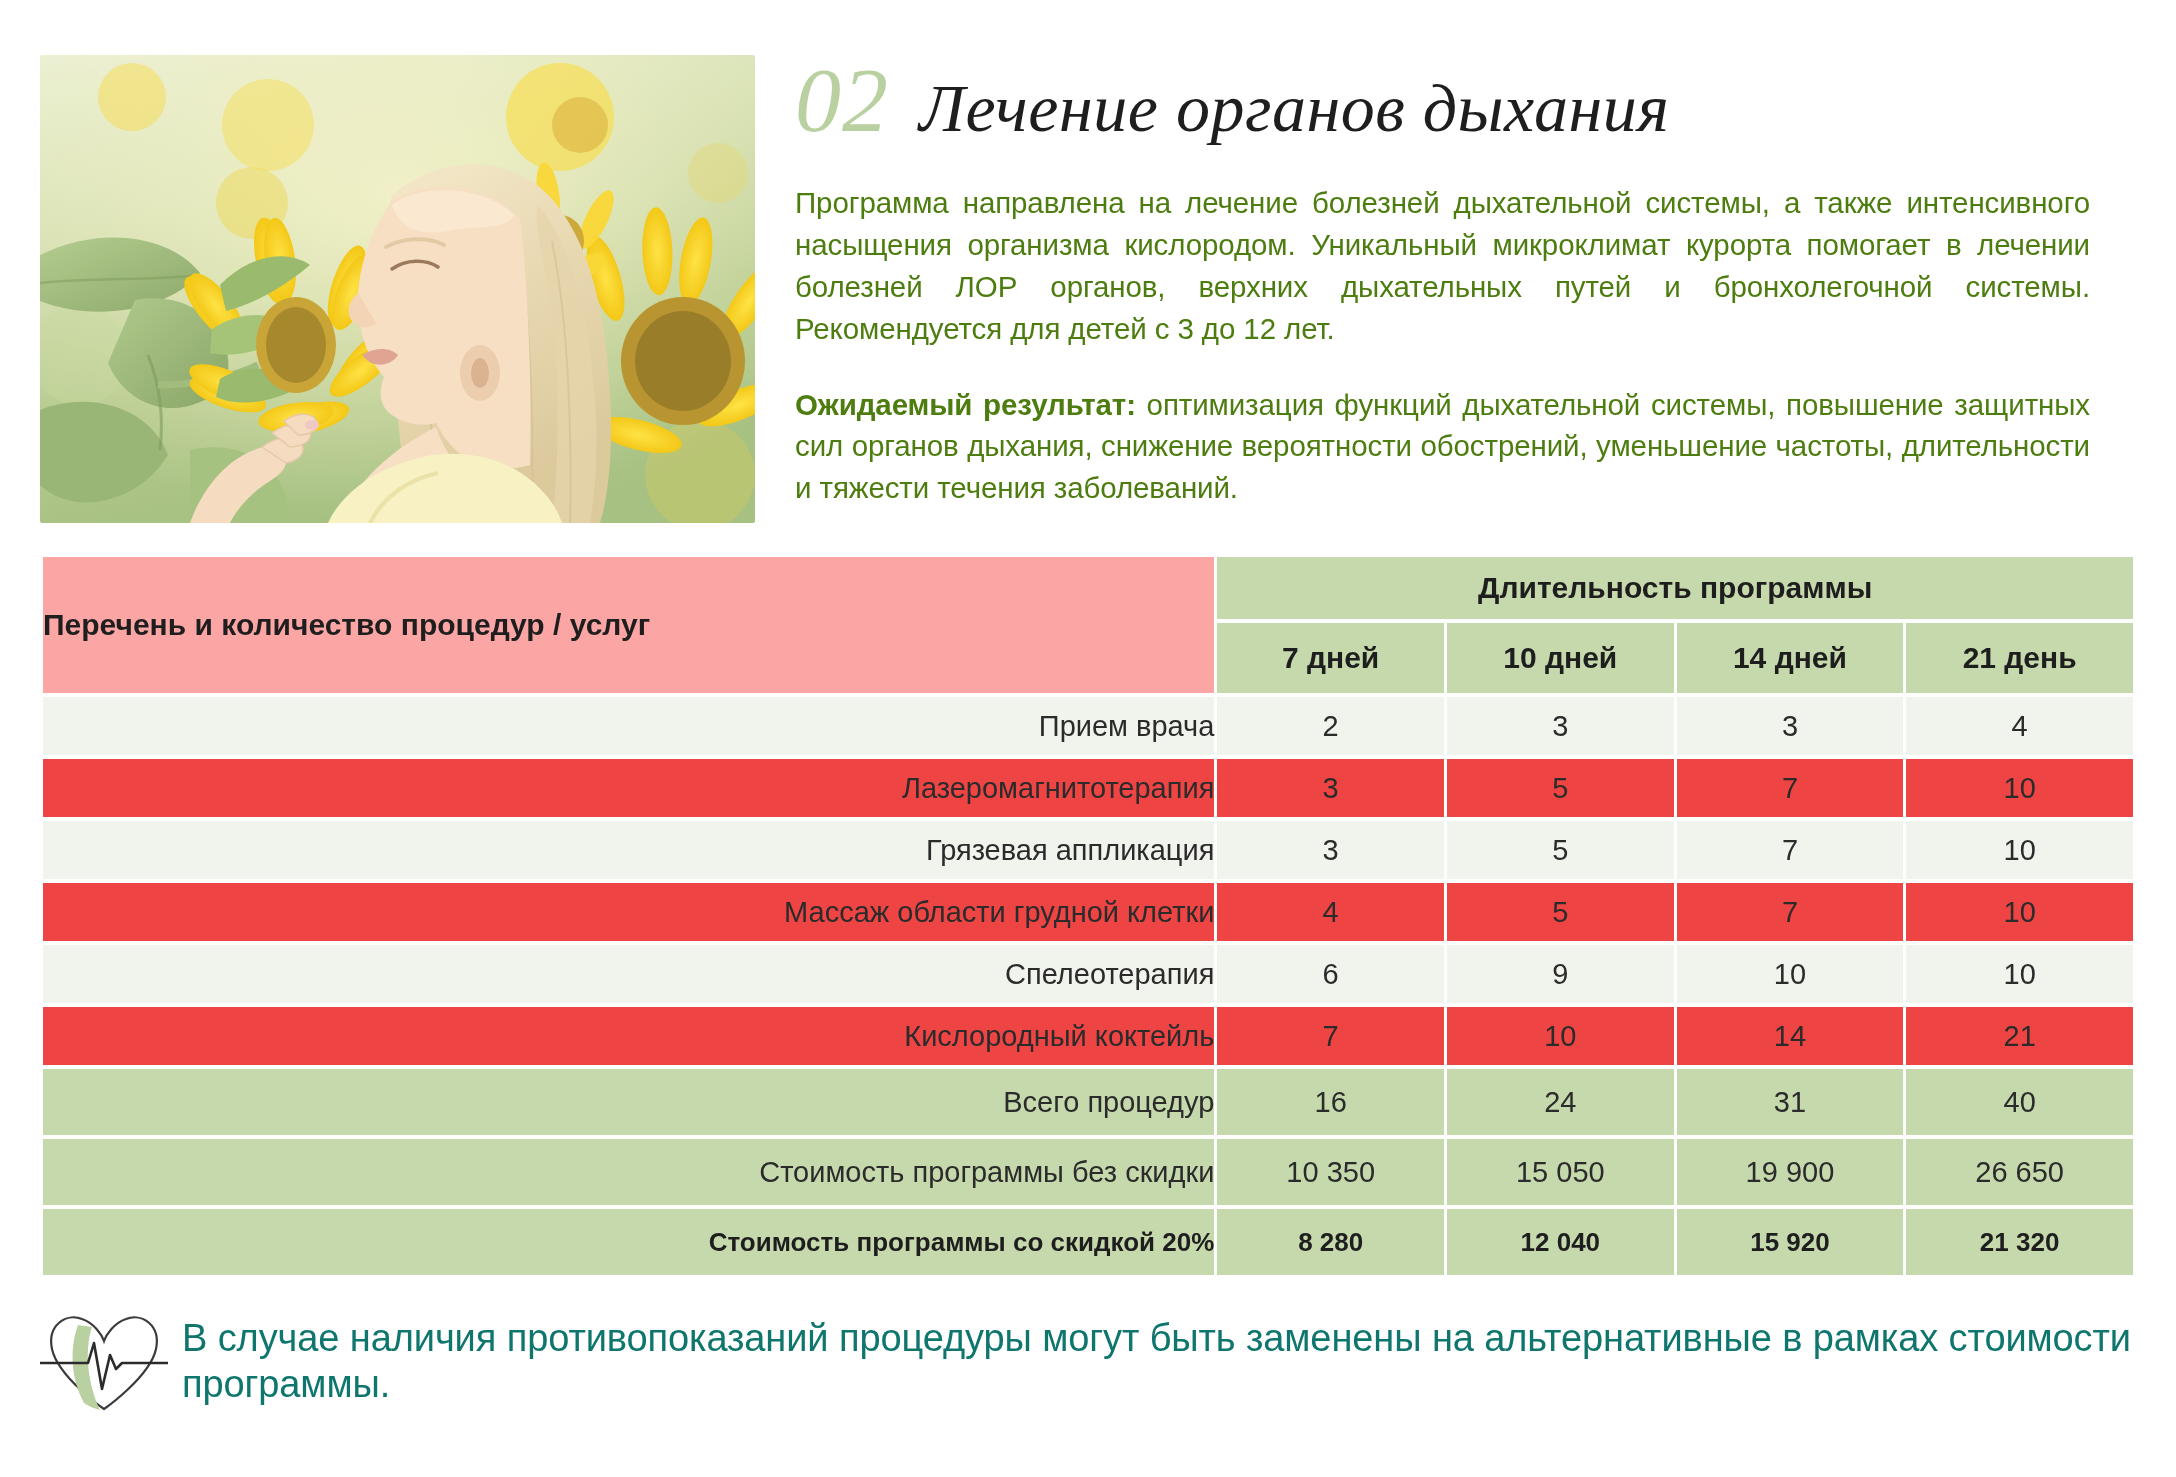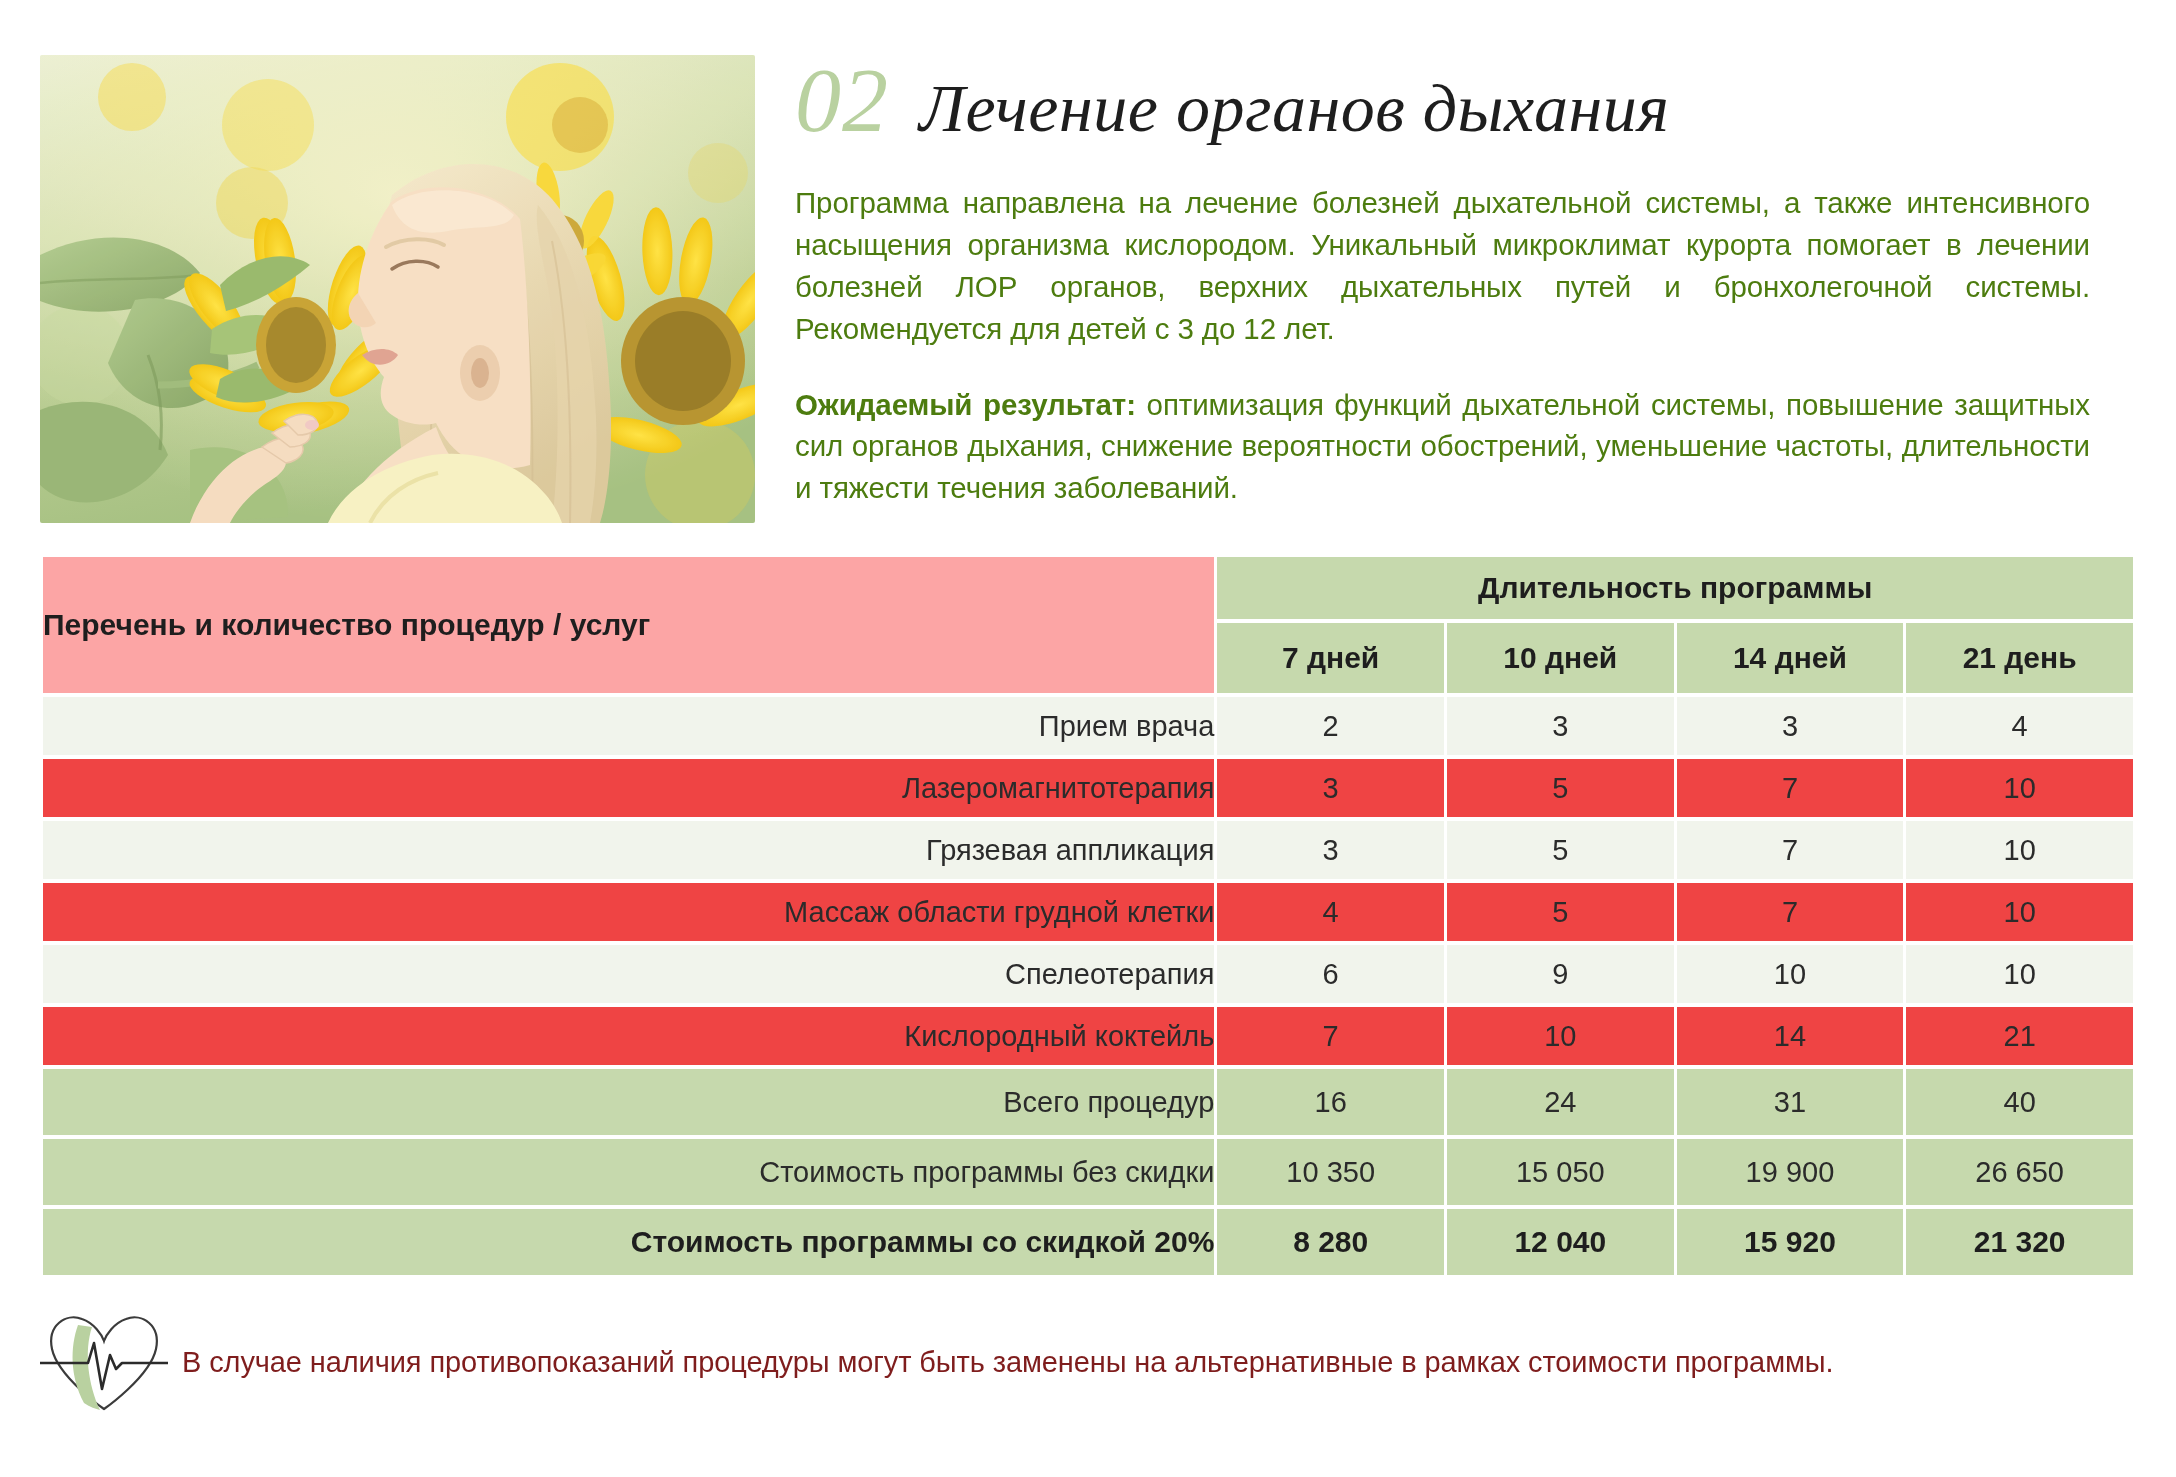--- a/index.html
+++ b/index.html
@@ -142,40 +142,40 @@
   td.cell-num {
     font-size: 29px;
     color: #2b2b2b;
     text-align: center;
     vertical-align: middle;
     height: 58px;
   }
   tr.r-sum td.cell-name, tr.r-sum td.cell-num { height: 66px; }
   tr.bold-row td.cell-name, tr.bold-row td.cell-num {
     font-weight: 700;
-    font-size: 30px;
+    font-size: 26px;
     color: #1e1e1e;
   }
 
   
   .footer {
     margin: 28px 40px 0 40px;
     display: flex;
     align-items: center;
   }
   .heart-icon {
     flex: 0 0 auto;
     width: 128px;
     height: 110px;
     margin-right: 14px;
   }
   .heart-icon svg { display: block; }
   .footer-text {
-    font-size: 29px;
-    color: #7f1d1d;
+    font-size: 38px;
+    color: #0f766e;
     line-height: 1.2;
     letter-spacing: -0.1px;
   }
 </style>
 </head>
 <body>
 
 <div class="top">
 
   <div class="photo">

